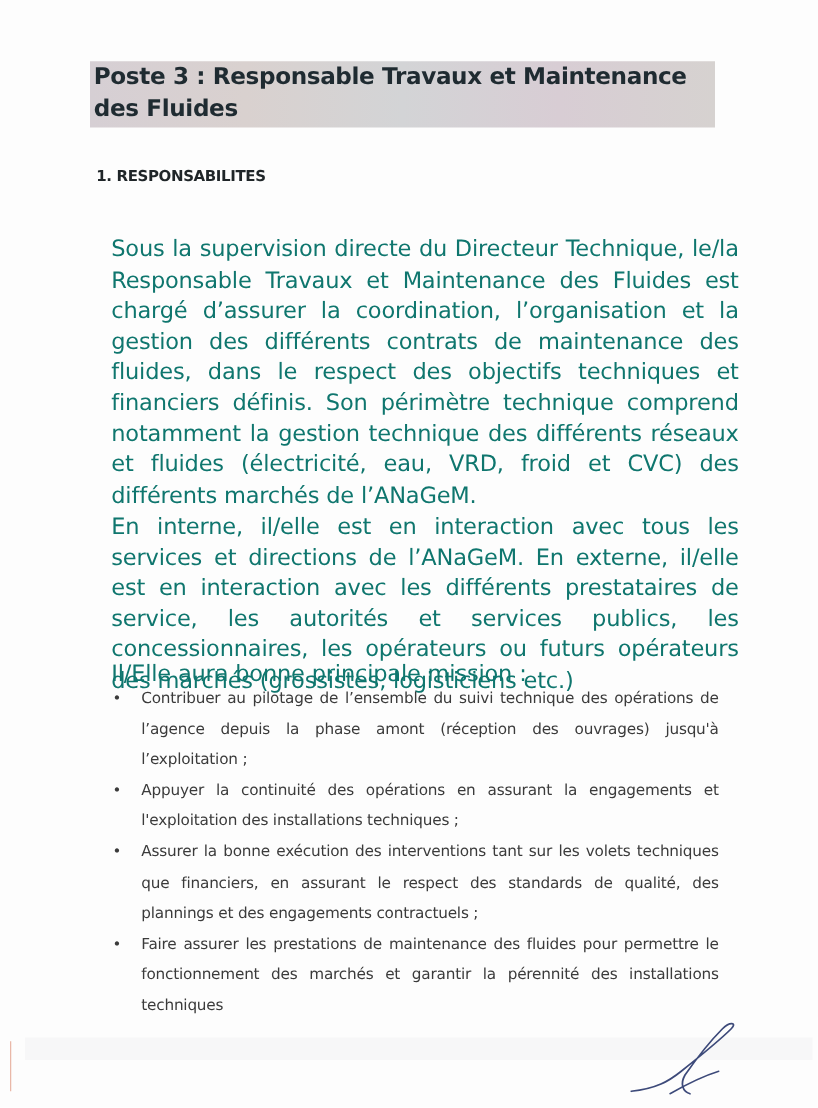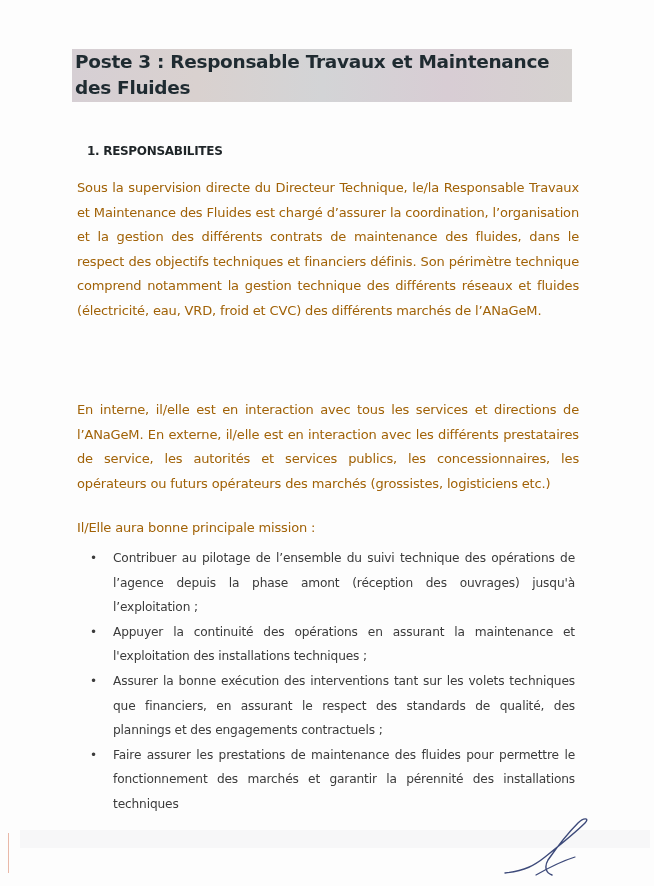--- a/index.html
+++ b/index.html
@@ -39,36 +39,36 @@
       font-weight: bold;
       font-size: 18.5px;
       line-height: 26px;
       color: #1f2b31;
       letter-spacing: -0.3px;
     }
     .section-heading {
       position: absolute;
       left: 73px;
       top: 130px;
-      margin: 14px;
+      margin: 4px;
       font-weight: bold;
       font-size: 12px;
       letter-spacing: -0.3px;
       color: #1f2528;
     }
     .para {
       position: absolute;
       left: 73px;
       width: 502px;
-      margin: 4px;
-      font-size: 13px;
+      margin: 16px;
+      font-size: 18px;
       line-height: 24.6px;
       text-align: justify;
       letter-spacing: -0.15px;
-      color: #a16207;
+      color: #0f766e;
     }
     .p1 { top: 172px; }
     .p2 { top: 394px; }
     .p3 { top: 512px; }
     ul.missions {
       position: absolute;
       left: 73px;
       top: 546px;
       width: 502px;
       margin: 0;
@@ -127,21 +127,21 @@
   <p class="para p2">En interne, il/elle est en interaction avec tous les services et directions de l’ANaGeM. En externe, il/elle est en interaction avec les différents prestataires de service, les autorités et services publics, les concessionnaires, les opérateurs ou futurs opérateurs des marchés (grossistes, logisticiens etc.)</p>
   <p class="para p3">Il/Elle aura bonne principale mission :</p>
 
   <ul class="missions">
     <li>
       <span class="bullet">•</span>
       <span>Contribuer au pilotage de l’ensemble du suivi technique des opérations de l’agence depuis la phase amont (réception des ouvrages) jusqu'à l’exploitation ;</span>
     </li>
     <li>
       <span class="bullet">•</span>
-      <span>Appuyer la continuité des opérations en assurant la maintenance et l'exploitation des installations techniques ;</span>
+      <span>Appuyer la continuité des opérations en assurant la engagements et l'exploitation des installations techniques ;</span>
     </li>
     <li>
       <span class="bullet">•</span>
       <span>Assurer la bonne exécution des interventions tant sur les volets techniques que financiers, en assurant le respect des standards de qualité, des plannings et des engagements contractuels ;</span>
     </li>
     <li>
       <span class="bullet">•</span>
       <span>Faire assurer les prestations de maintenance des fluides pour permettre le fonctionnement des marchés et garantir la pérennité des installations techniques</span>
     </li>
   </ul>

